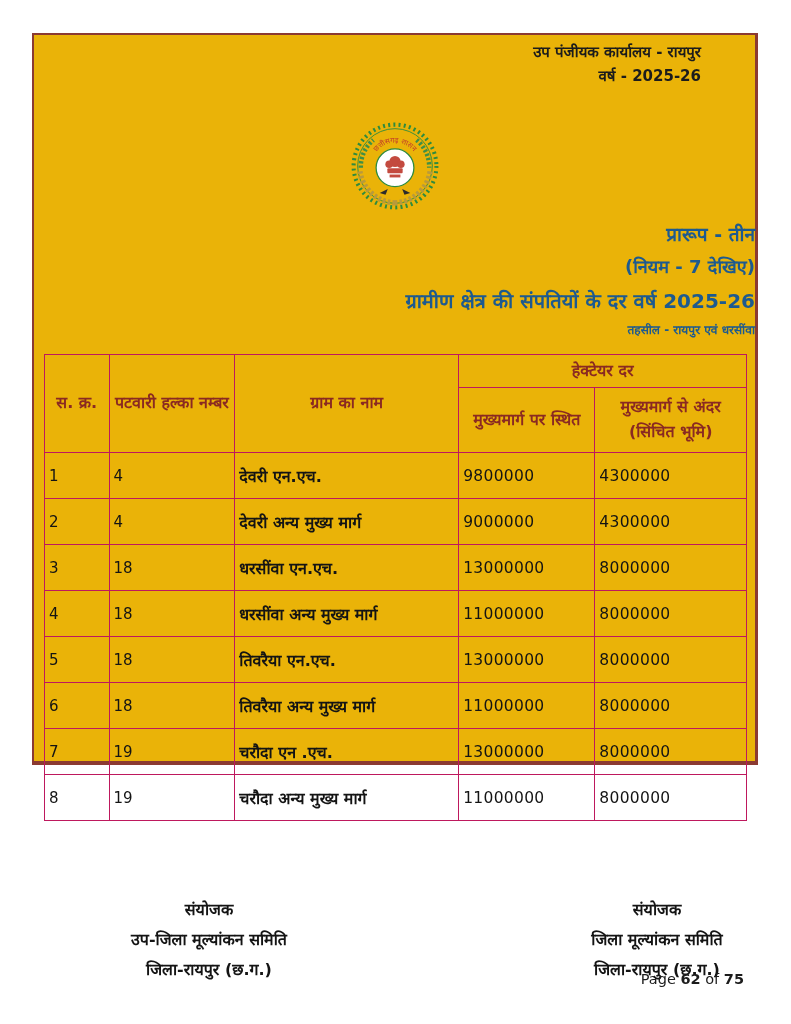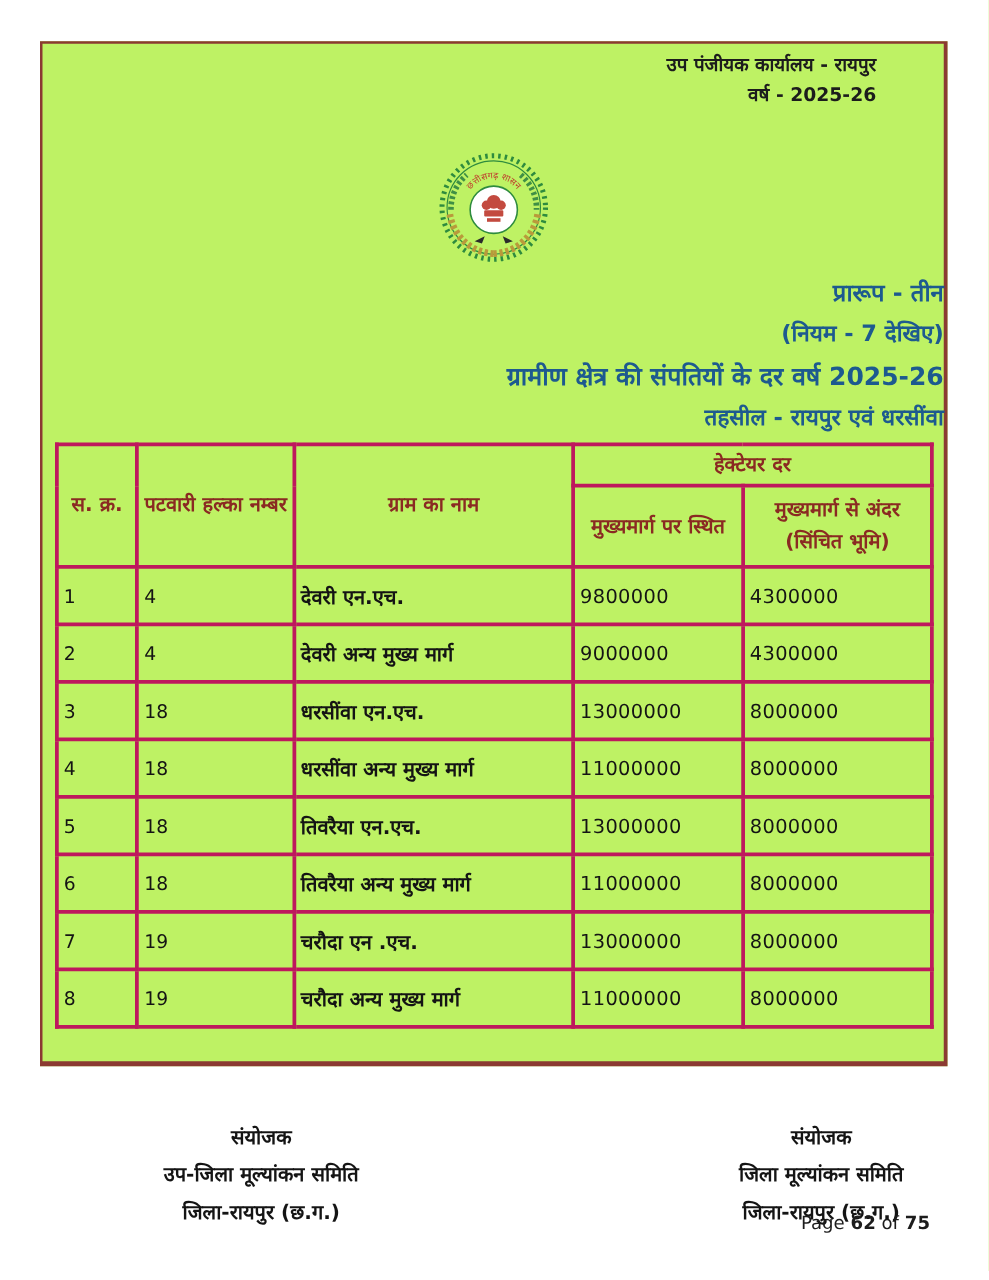--- a/index.html
+++ b/index.html
@@ -5,53 +5,53 @@
   html,body{margin:0;padding:0;}
   body{
     width:791px;height:1024px;
     background:#ffffff;
     font-family:"DejaVu Sans", sans-serif;
     position:relative;
     color:#111;
   }
   .frame{
     position:absolute;left:32px;top:33px;
-    width:726px;height:820px;
+    width:726px;height:732px;
     box-sizing:border-box;
     border:2px solid #8b3a32;
     border-right-width:3px;
     border-bottom-width:4px;
-    background:#bef264;
+    background:#eab308;
   }
   .header-right{
     position:absolute;top:5px;right:54px;
     text-align:right;
     font-size:15px;font-weight:bold;color:#1c1c1c;
     line-height:24px;
   }
   .seal-wrap{
     position:absolute;top:86px;left:50%;
     transform:translateX(-50%);
     width:90px;height:90px;
   }
   .title-line{
     position:absolute;left:0;width:100%;
     text-align:right;color:#1d5a8f;font-weight:bold;
   }
   .t-format{top:186px;font-size:19px;}
   .t-rule{top:219px;font-size:18px;}
   .t-main{top:252px;font-size:20px;}
-  .t-tehsil{top:286px;font-size:18px;}
+  .t-tehsil{top:286px;font-size:12px;}
   table.rates{
     position:absolute;left:10px;top:319px;
     width:703px;
     border-collapse:collapse;table-layout:fixed;
   }
   table.rates th, table.rates td{
-    border:3px solid #be185d;
+    border:1px solid #be185d;
     padding:0 4px;
     vertical-align:middle;
     overflow:hidden;
   }
   table.rates th{
     color:#8a2a22;font-size:16px;font-weight:bold;
     line-height:1.55;
   }
   tr.hdr-top{height:33px;}
   tr.hdr-sub{height:65px;}

